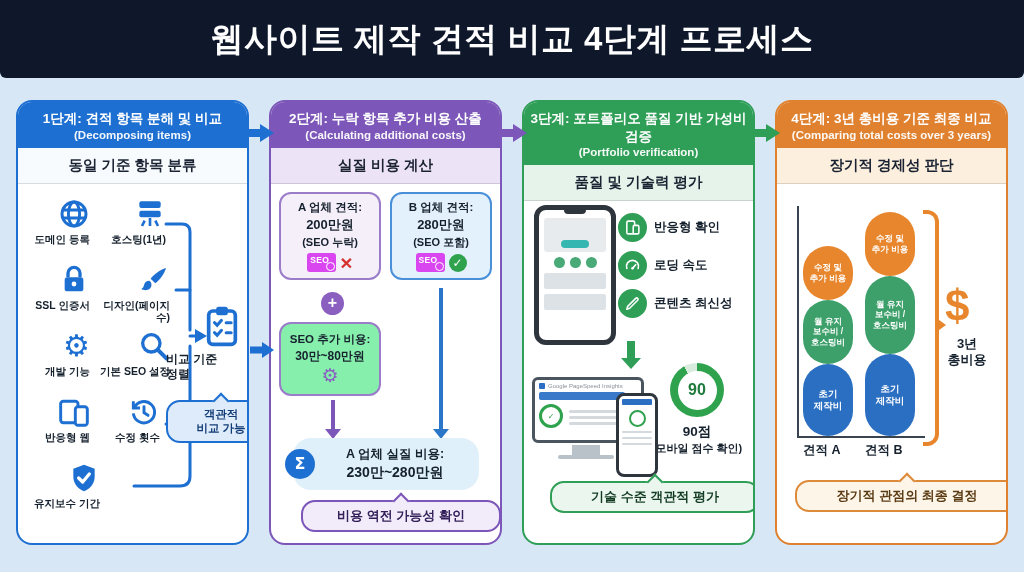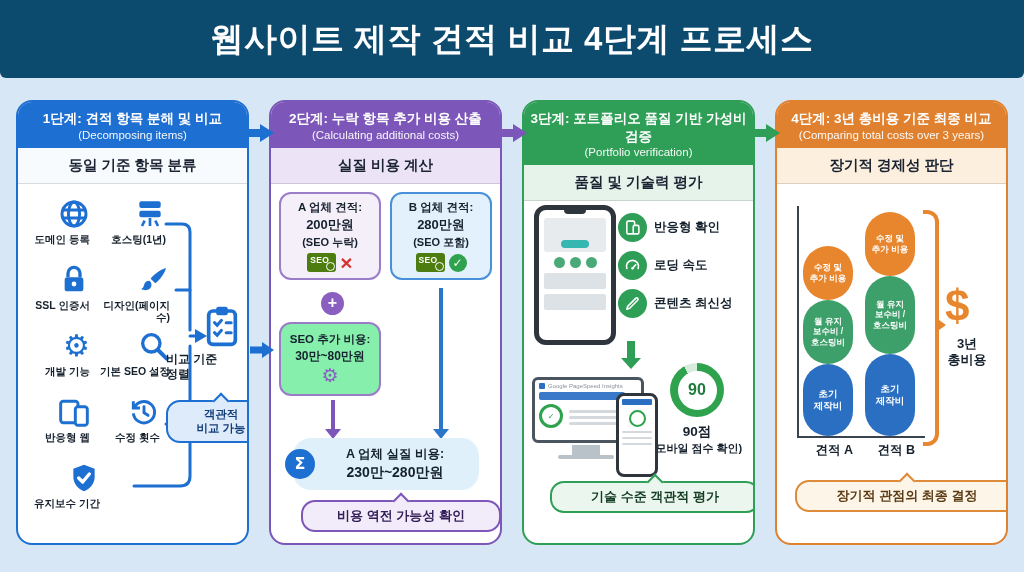--- a/index.html
+++ b/index.html
@@ -4,30 +4,30 @@
 <style>
   html,body{margin:0;padding:0;}
   body{
     width:1024px;height:572px;position:relative;overflow:hidden;
     background:#d7e7f6;
     font-family:"Liberation Sans","DejaVu Sans",sans-serif;
     color:#16212e;
   }
   .banner{
     position:absolute;top:0;left:0;right:0;height:78px;
-    background:#0c4a6e;display:flex;align-items:center;justify-content:center;
+    background:#0f172a;display:flex;align-items:center;justify-content:center;
     border-radius:0 0 6px 6px;
   }
   .banner h1{margin:0;color:#fff;font-size:33px;font-weight:800;letter-spacing:.5px;}
 
   .columns{position:absolute;top:100px;left:16px;right:16px;bottom:27px;display:flex;gap:20px;}
   .col{flex:1;background:#fff;border:2.5px solid var(--ac);border-radius:16px;display:flex;flex-direction:column;overflow:hidden;}
   .col-head{background:var(--ac);color:#fff;text-align:center;padding:8px 5px 7px;}
   .col-head .t{font-weight:800;font-size:13.5px;line-height:1.3;}
-  .col-head .s{font-weight:400;font-size:11.5px;opacity:.95;margin-top:1px;}
+  .col-head .s{font-weight:700;font-size:11.5px;opacity:.95;margin-top:1px;}
   .band{background:var(--band);text-align:center;font-weight:800;font-size:14.5px;
         padding:8px 16px;border-bottom:1.5px solid rgba(0,0,0,.13);color:#1b2333;}
   .content{position:relative;flex:1;}
 
   .pre{white-space:pre-line;}
 
   
   .flow{position:absolute;z-index:5;}
 
   
@@ -49,21 +49,21 @@
   .bubble1{--bc:#1d6fd1;--bf:#ddebfa;left:148px;width:78px;top:216px;font-size:11.5px;color:#123c77;line-height:1.3;}
 
   
   .qbox{position:absolute;width:102px;border-radius:12px;text-align:center;padding:6px 2px 5px;box-sizing:border-box;}
   .qbox .n{font-size:11.5px;font-weight:800;}
   .qbox .p{font-size:13px;font-weight:800;margin-top:1px;}
   .qbox .o{font-size:11px;font-weight:800;margin-top:1px;}
   .qbox .badges{margin-top:3px;display:flex;align-items:center;justify-content:center;gap:4px;height:20px;}
   .qbox-a{left:8px;top:8px;background:#f5effa;border:2px solid #9a7cc9;}
   .qbox-b{left:119px;top:8px;background:#e3f1fc;border:2px solid #4a90d9;}
-  .seo-badge{position:relative;display:inline-block;width:29px;height:19px;background:#4d7c0f;border-radius:3px;}
+  .seo-badge{position:relative;display:inline-block;width:29px;height:19px;background:#d946ef;border-radius:3px;}
   .seo-badge .seo-txt{position:absolute;top:2px;left:3px;color:#fff;font-size:8.5px;font-weight:800;letter-spacing:.3px;}
   .seo-badge .seo-mag{position:absolute;right:1px;bottom:1px;width:7px;height:7px;border:1.5px solid #fff;border-radius:50%;}
   .xmark{color:#d63330;font-size:21px;font-weight:800;line-height:18px;}
   .okmark{display:inline-grid;place-items:center;width:18px;height:18px;border-radius:50%;
           background:#2ea24d;color:#fff;font-size:12px;font-weight:800;font-family:"DejaVu Sans",sans-serif;}
   .plus-circle{position:absolute;left:50px;top:108px;width:23px;height:23px;border-radius:50%;
           background:#8a5fc0;color:#fff;display:grid;place-items:center;font-size:16px;font-weight:800;z-index:2;}
   .extra-box{position:absolute;left:8px;top:138px;width:102px;height:74px;border-radius:12px;
           background:#86efac;border:2px solid #9a7cc9;text-align:center;padding-top:8px;box-sizing:border-box;}
   .extra-box .l1{font-size:11.5px;font-weight:800;}
@@ -125,21 +125,21 @@
   
   .axis-y{position:absolute;left:20px;top:22px;width:2px;height:232px;background:#3a4450;}
   .axis-x{position:absolute;left:20px;top:252px;width:128px;height:2px;background:#3a4450;}
   .bar{position:absolute;width:50px;display:flex;flex-direction:column;border-radius:4px 4px 0 0;overflow:hidden;}
   .bar-a{left:26px;top:62px;height:190px;}
   .bar-b{left:88px;top:28px;height:224px;}
   .seg{display:grid;place-items:center;text-align:center;color:#fff;font-weight:800;line-height:1.2;border-radius:25px;}
   .seg-orange{background:#e8862d;font-size:8.5px;}
   .seg-green{background:#3da06a;font-size:8.5px;}
   .seg-blue{background:#2b6fc2;font-size:9.5px;}
-  .cat{position:absolute;top:258px;width:50px;text-align:right;font-size:12.5px;font-weight:800;}
+  .cat{position:absolute;top:258px;width:50px;text-align:left;font-size:12.5px;font-weight:800;}
   .cat-a{left:26px;} .cat-b{left:88px;}
   .bracket{position:absolute;left:146px;top:26px;width:12px;height:228px;
         border:4px solid #e8862d;border-left:none;border-radius:0 12px 12px 0;}
   .bracket-arrow{position:absolute;left:158px;top:133px;width:0;height:0;
         border:8px solid transparent;border-left:11px solid #e8862d;border-right:0;}
   .dollar{position:absolute;left:168px;top:100px;font-size:44px;font-weight:800;color:#e8862d;line-height:1;}
   .total-label{position:absolute;left:154px;width:72px;top:152px;text-align:center;font-size:13px;font-weight:800;line-height:1.3;}
   .bubble4{--bc:#dd8a3a;--bf:#fdf6e8;left:18px;width:192px;top:296px;font-size:13px;color:#5a3a12;}
 </style>
 </head>

